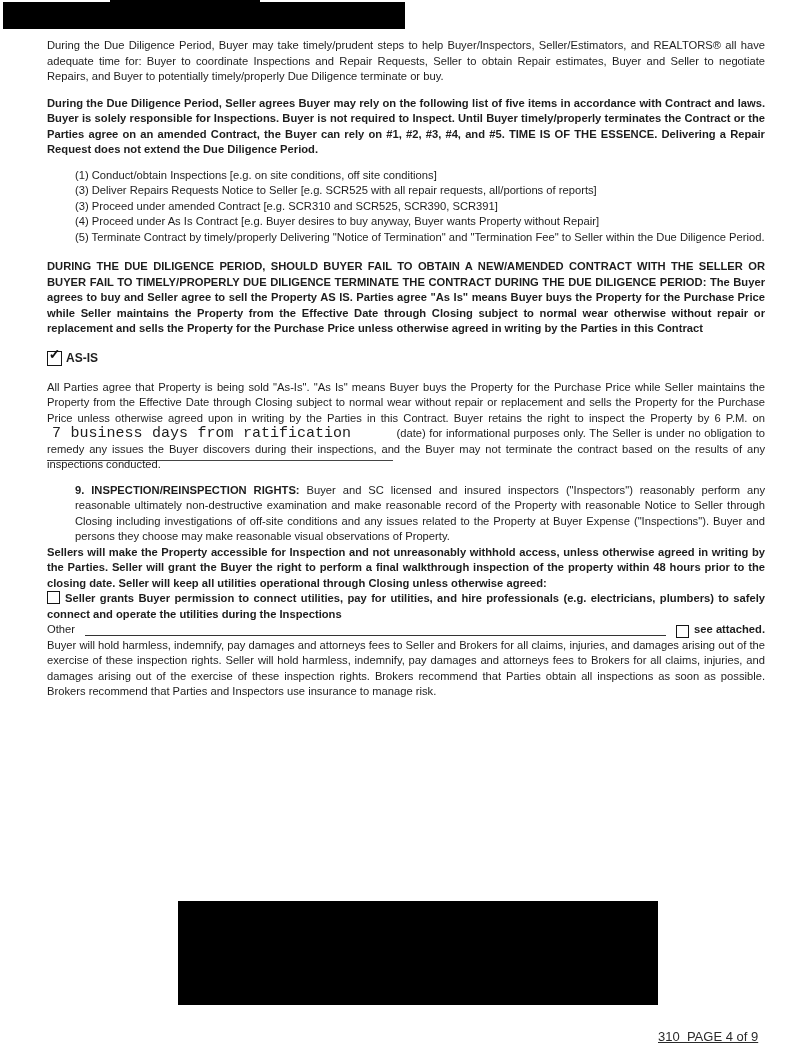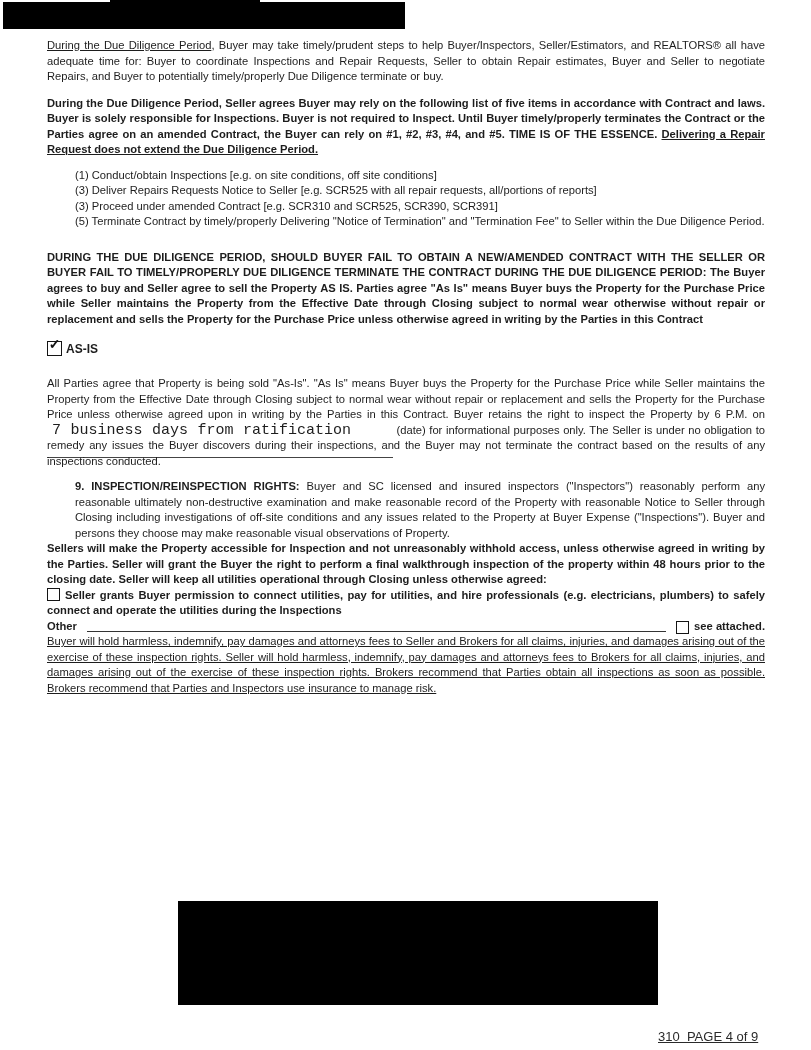--- a/index.html
+++ b/index.html
@@ -17,23 +17,23 @@
     position:absolute;
     left:47px; right:46px; top:38px;
   }
   .para{
     font-size:11.2px;
     line-height:15.5px;
     text-align:justify;
     margin:0;
   }
   .bold{font-weight:bold;}
-  .ul{text-decoration:underline;}
+  .ul{}
   .gap15{margin-top:11px;}
-  .gap14{margin-top:20px;}
+  .gap14{margin-top:14px;}
   .gap13{margin-top:13px;}
   .gap10{margin-top:10px;margin-left:28px;}
   .list p{margin:0;}
   .blank-line{
     display:inline-block;
     width:122px;height:11px;
     border-bottom:1px solid #555;
     vertical-align:baseline;
   }
   .fill-serif{
@@ -61,21 +61,21 @@
   .asis-row{
     display:flex;align-items:center;
     margin-top:14px;
     font-size:12px;font-weight:bold;
   }
   .asis-row .cb{width:13px;height:13px;margin-right:4px;}
   .other-row{
     display:flex;align-items:flex-end;
     font-size:11.2px;line-height:15.5px;
   }
-  .other-row .lbl{font-weight:bold;margin-right:10px;}
+  .other-row .lbl{font-weight:normal;margin-right:10px;}
   .other-row .fill{
     flex:1;border-bottom:1px solid #333;
     margin:0 10px 2px 0;height:12px;
   }
   .other-row .see{font-weight:bold;white-space:nowrap;}
   .footer{
     position:absolute;
     left:658px; top:1029px;
     font-size:13px;color:#2a2a2a;
     white-space:pre;
@@ -93,20 +93,21 @@
   <div class="content">
 
     <p class="para"><span class="ul">During the Due Diligence Period</span><span>, Buyer may take timely/prudent steps to help Buyer/Inspectors, Seller/Estimators, and REALTORS® all have adequate time for: Buyer to coordinate Inspections and Repair Requests, Seller to obtain Repair estimates, Buyer and Seller to negotiate Repairs, and Buyer to potentially timely/properly Due Diligence terminate or buy.</span></p>
 
     <p class="para bold gap15"><span>During the Due Diligence Period, Seller agrees Buyer may rely on the following list of five items in accordance with Contract and laws. Buyer is solely responsible for Inspections. Buyer is not required to Inspect. Until Buyer timely/properly terminates the Contract or the Parties agree on an amended Contract, the Buyer can rely on #1, #2, #3, #4, and #5. TIME IS OF THE ESSENCE. </span><span class="ul">Delivering a Repair Request does not extend the Due Diligence Period.</span></p>
 
     <div class="list gap10">
       <p class="para">(1) Conduct/obtain Inspections [e.g. on site conditions, off site conditions]</p>
       <p class="para">(3) Deliver Repairs Requests Notice to Seller [e.g. SCR525 with all repair requests, all/portions of reports]</p>
       <p class="para">(3) Proceed under amended Contract [e.g. SCR310 and SCR525, SCR390, SCR391]</p>
+      <p class="para">(4) Proceed under As Is Contract [e.g. Buyer desires to buy anyway, Buyer wants Property without Repair]</p>
       <p class="para">(5) Terminate Contract by timely/properly Delivering "Notice of Termination" and "Termination Fee" to Seller within the Due Diligence Period.</p>
     </div>
 
 
     <p class="para bold gap14">DURING THE DUE DILIGENCE PERIOD, SHOULD BUYER FAIL TO OBTAIN A NEW/AMENDED CONTRACT WITH THE SELLER OR BUYER FAIL TO TIMELY/PROPERLY DUE DILIGENCE TERMINATE THE CONTRACT DURING THE DUE DILIGENCE PERIOD: The Buyer agrees to buy and Seller agree to sell the Property AS IS. Parties agree "As Is" means Buyer buys the Property for the Purchase Price while Seller maintains the Property from the Effective Date through Closing subject to normal wear otherwise without repair or replacement and sells the Property for the Purchase Price unless otherwise agreed in writing by the Parties in this Contract</p>
 
     <div class="asis-row">
       <span class="cb">
           <span class="check">✓</span>
         </span>

